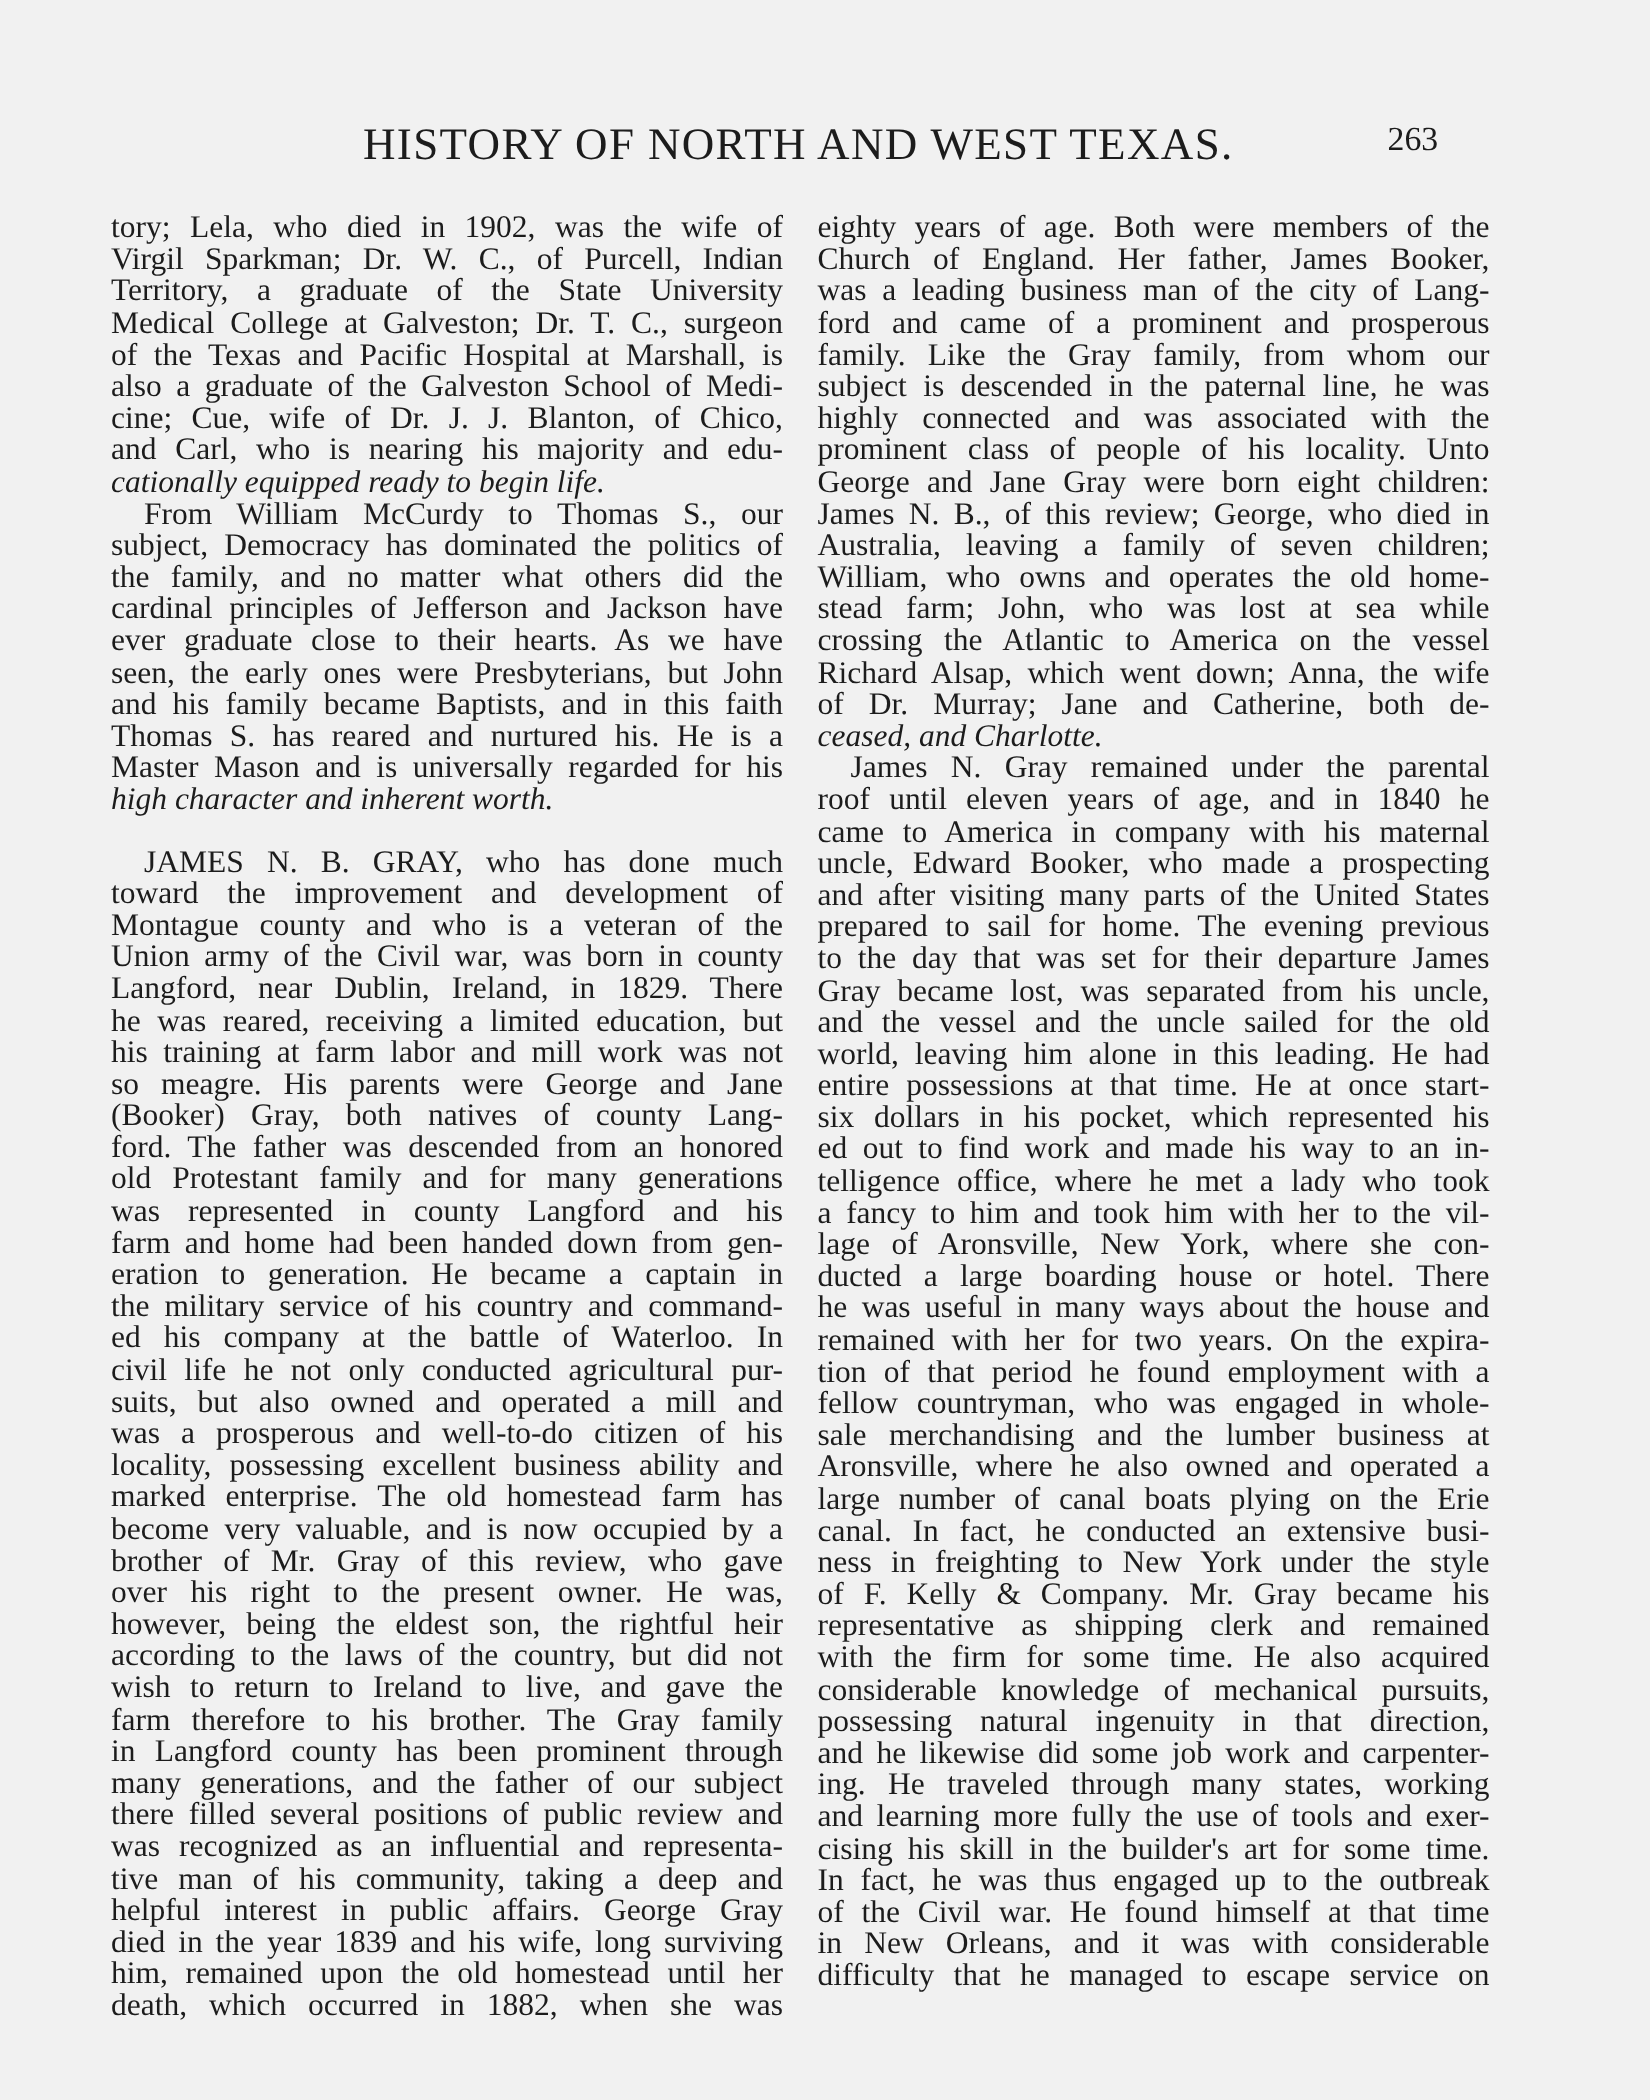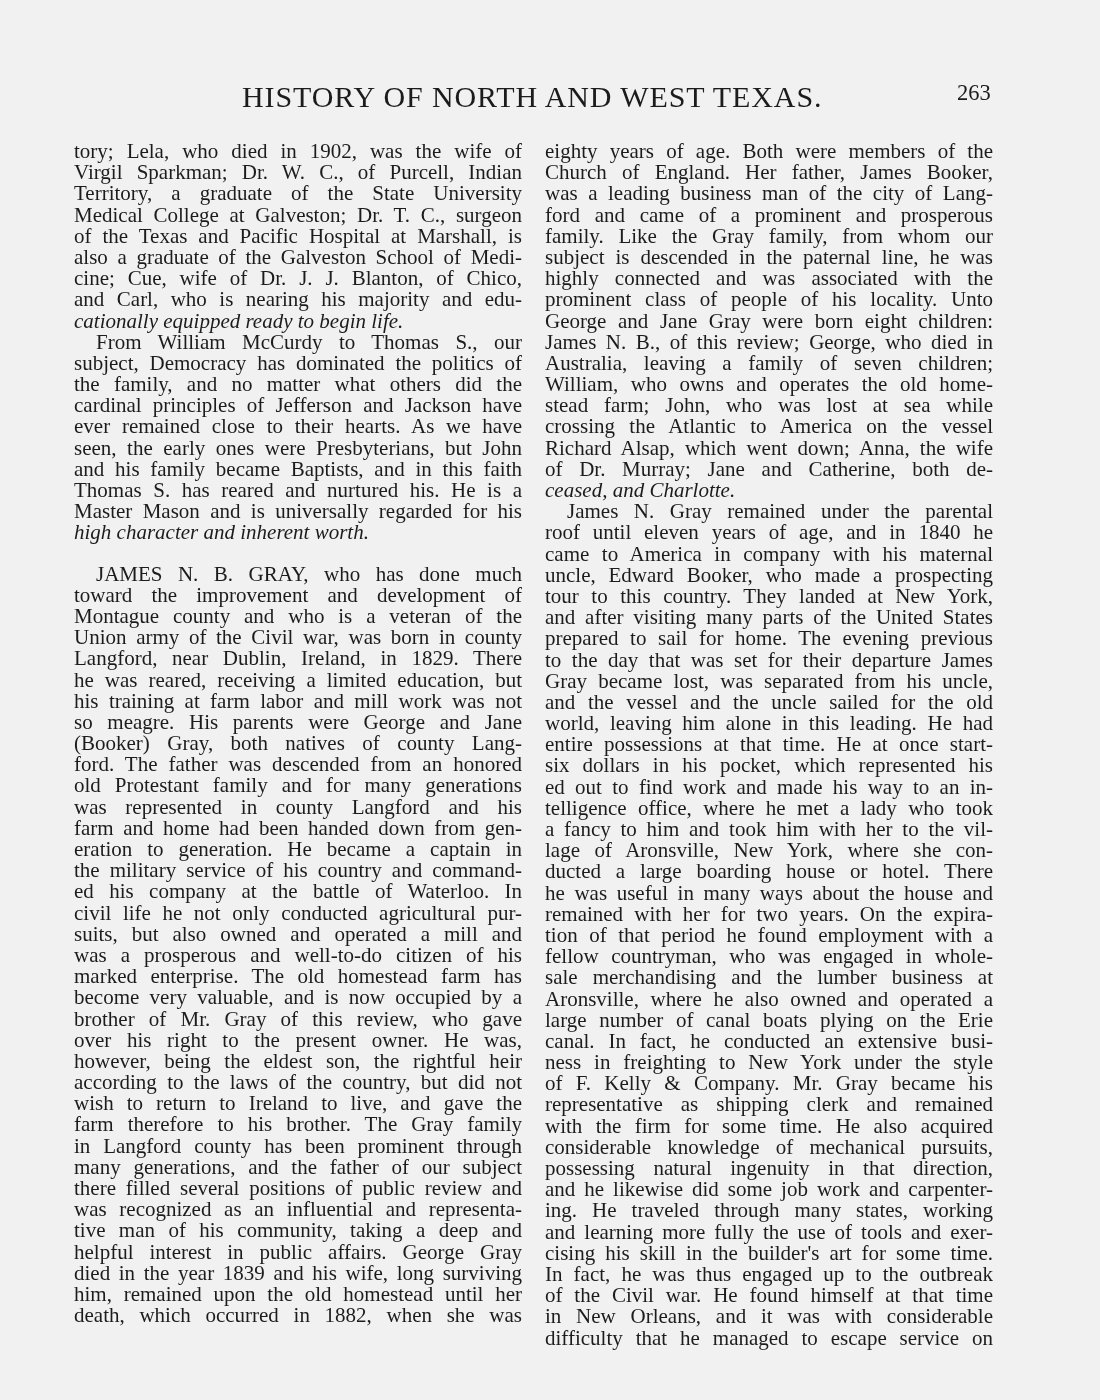--- a/index.html
+++ b/index.html
@@ -29,21 +29,20 @@
     font-size: 30px;
     letter-spacing: 0.9px;
     white-space: nowrap;
   }
   .page-number {
     position: absolute;
     left: 925px;
     top: 0;
     font-size: 22.5px;
     white-space: nowrap;
-    margin-left: 32px;
   }
   .column {
     position: absolute;
     top: 141px;
     width: 448px;
     font-size: 21px;
     line-height: 21.2px;
     margin-left: 32px;
   }
   .col-left { left: 42px; }
@@ -84,21 +83,21 @@
       <span class="line">also a graduate of the Galveston School of Medi-</span>
       <span class="line">cine; Cue, wife of Dr. J. J. Blanton, of Chico,</span>
       <span class="line">and Carl, who is nearing his majority and edu-</span>
       <span class="line last">cationally equipped ready to begin life.</span>
     </div>
     <div class="paragraph">
       <span class="line indent">From William McCurdy to Thomas S., our</span>
       <span class="line">subject, Democracy has dominated the politics of</span>
       <span class="line">the family, and no matter what others did the</span>
       <span class="line">cardinal principles of Jefferson and Jackson have</span>
-      <span class="line">ever remained close to their hearts. As we have</span>
+      <span class="line">ever graduate close to their hearts. As we have</span>
       <span class="line">seen, the early ones were Presbyterians, but John</span>
       <span class="line">and his family became Baptists, and in this faith</span>
       <span class="line">Thomas S. has reared and nurtured his. He is a</span>
       <span class="line">Master Mason and is universally regarded for his</span>
       <span class="line last">high character and inherent worth.</span>
     </div>
     <div class="para-gap"></div>
     <div class="paragraph">
       <span class="line indent">JAMES N. B. GRAY, who has done much</span>
       <span class="line">toward the improvement and development of</span>
@@ -112,20 +111,21 @@
       <span class="line">ford. The father was descended from an honored</span>
       <span class="line">old Protestant family and for many generations</span>
       <span class="line">was represented in county Langford and his</span>
       <span class="line">farm and home had been handed down from gen-</span>
       <span class="line">eration to generation. He became a captain in</span>
       <span class="line">the military service of his country and command-</span>
       <span class="line">ed his company at the battle of Waterloo. In</span>
       <span class="line">civil life he not only conducted agricultural pur-</span>
       <span class="line">suits, but also owned and operated a mill and</span>
       <span class="line">was a prosperous and well-to-do citizen of his</span>
+      <span class="line">locality, possessing excellent business ability and</span>
       <span class="line">marked enterprise. The old homestead farm has</span>
       <span class="line">become very valuable, and is now occupied by a</span>
       <span class="line">brother of Mr. Gray of this review, who gave</span>
       <span class="line">over his right to the present owner. He was,</span>
       <span class="line">however, being the eldest son, the rightful heir</span>
       <span class="line">according to the laws of the country, but did not</span>
       <span class="line">wish to return to Ireland to live, and gave the</span>
       <span class="line">farm therefore to his brother. The Gray family</span>
       <span class="line">in Langford county has been prominent through</span>
       <span class="line">many generations, and the father of our subject</span>
@@ -156,21 +156,20 @@
       <span class="line">crossing the Atlantic to America on the vessel</span>
       <span class="line">Richard Alsap, which went down; Anna, the wife</span>
       <span class="line">of Dr. Murray; Jane and Catherine, both de-</span>
       <span class="line last">ceased, and Charlotte.</span>
     </div>
     <div class="paragraph">
       <span class="line indent">James N. Gray remained under the parental</span>
       <span class="line">roof until eleven years of age, and in 1840 he</span>
       <span class="line">came to America in company with his maternal</span>
       <span class="line">uncle, Edward Booker, who made a prospecting</span>
-      <span class="line">tour to this country. They landed at New York,</span>
       <span class="line">and after visiting many parts of the United States</span>
       <span class="line">prepared to sail for home. The evening previous</span>
       <span class="line">to the day that was set for their departure James</span>
       <span class="line">Gray became lost, was separated from his uncle,</span>
       <span class="line">and the vessel and the uncle sailed for the old</span>
       <span class="line">world, leaving him alone in this leading. He had</span>
       <span class="line">entire possessions at that time. He at once start-</span>
       <span class="line">six dollars in his pocket, which represented his</span>
       <span class="line">ed out to find work and made his way to an in-</span>
       <span class="line">telligence office, where he met a lady who took</span>

